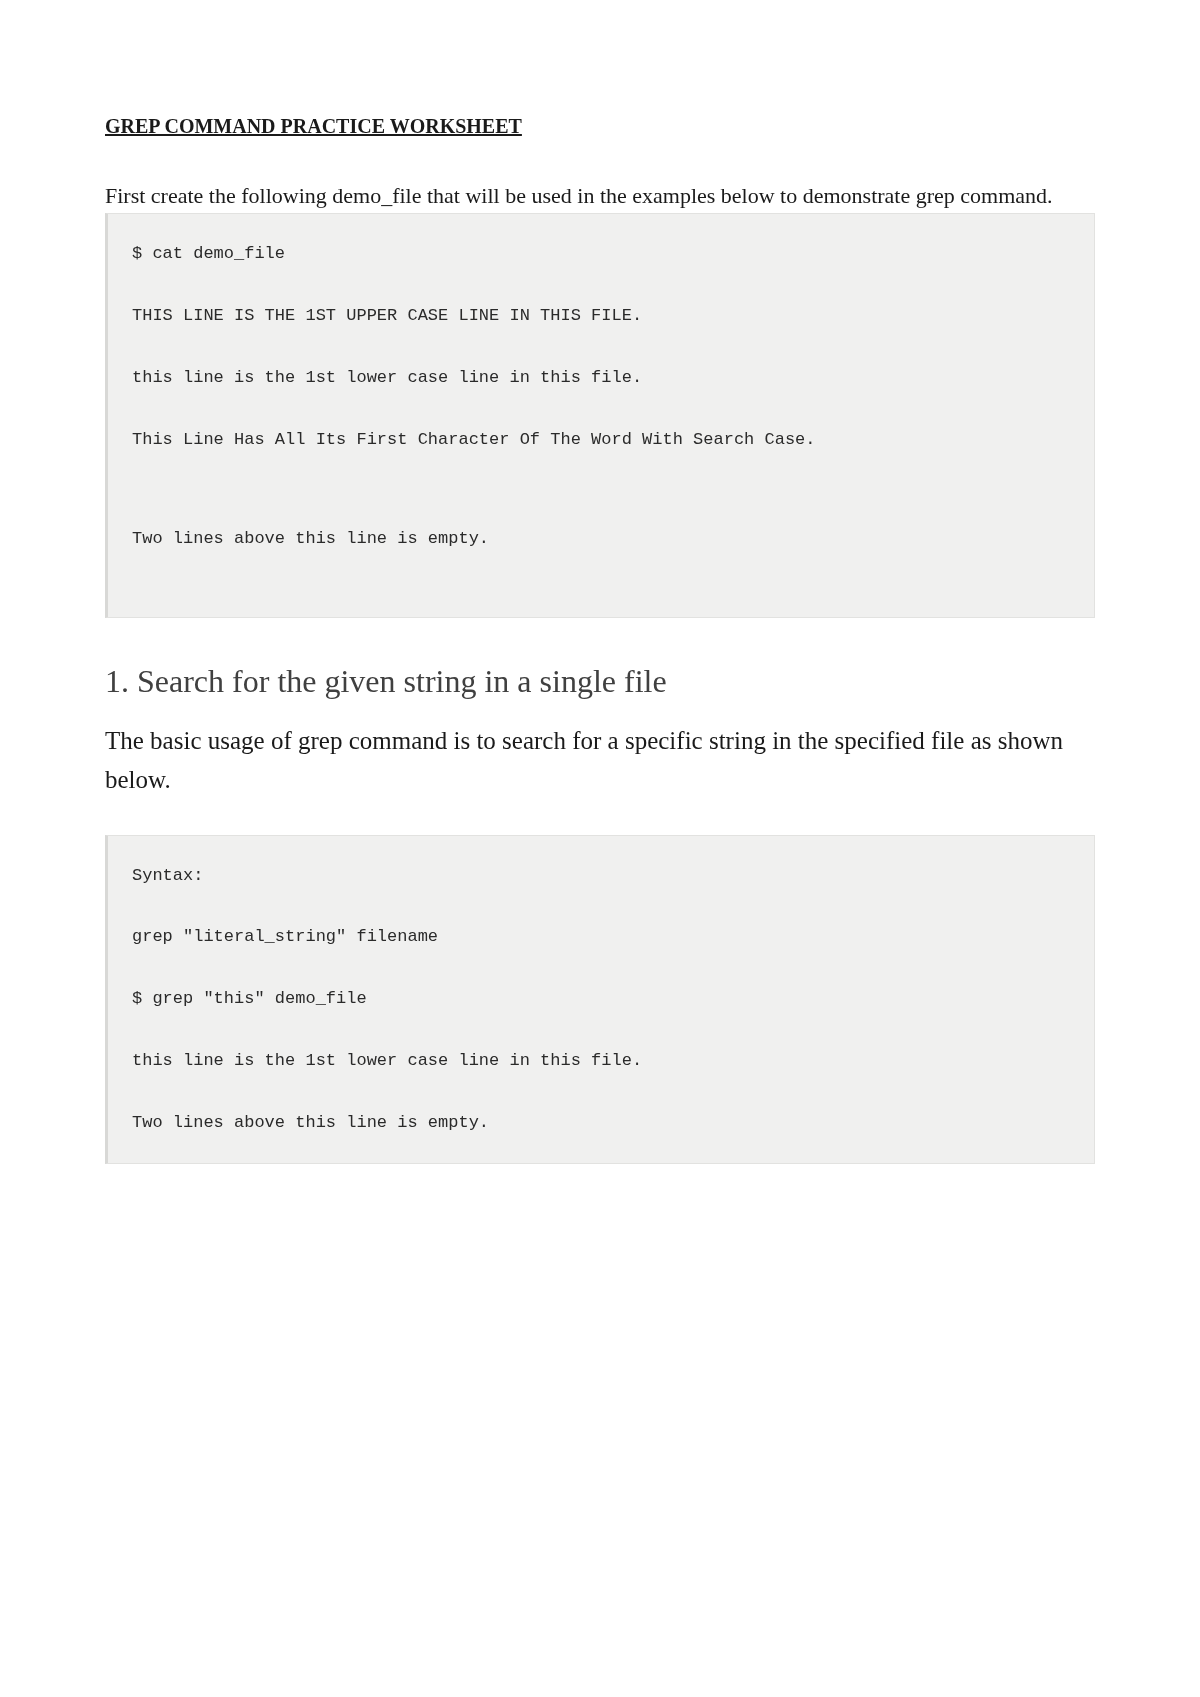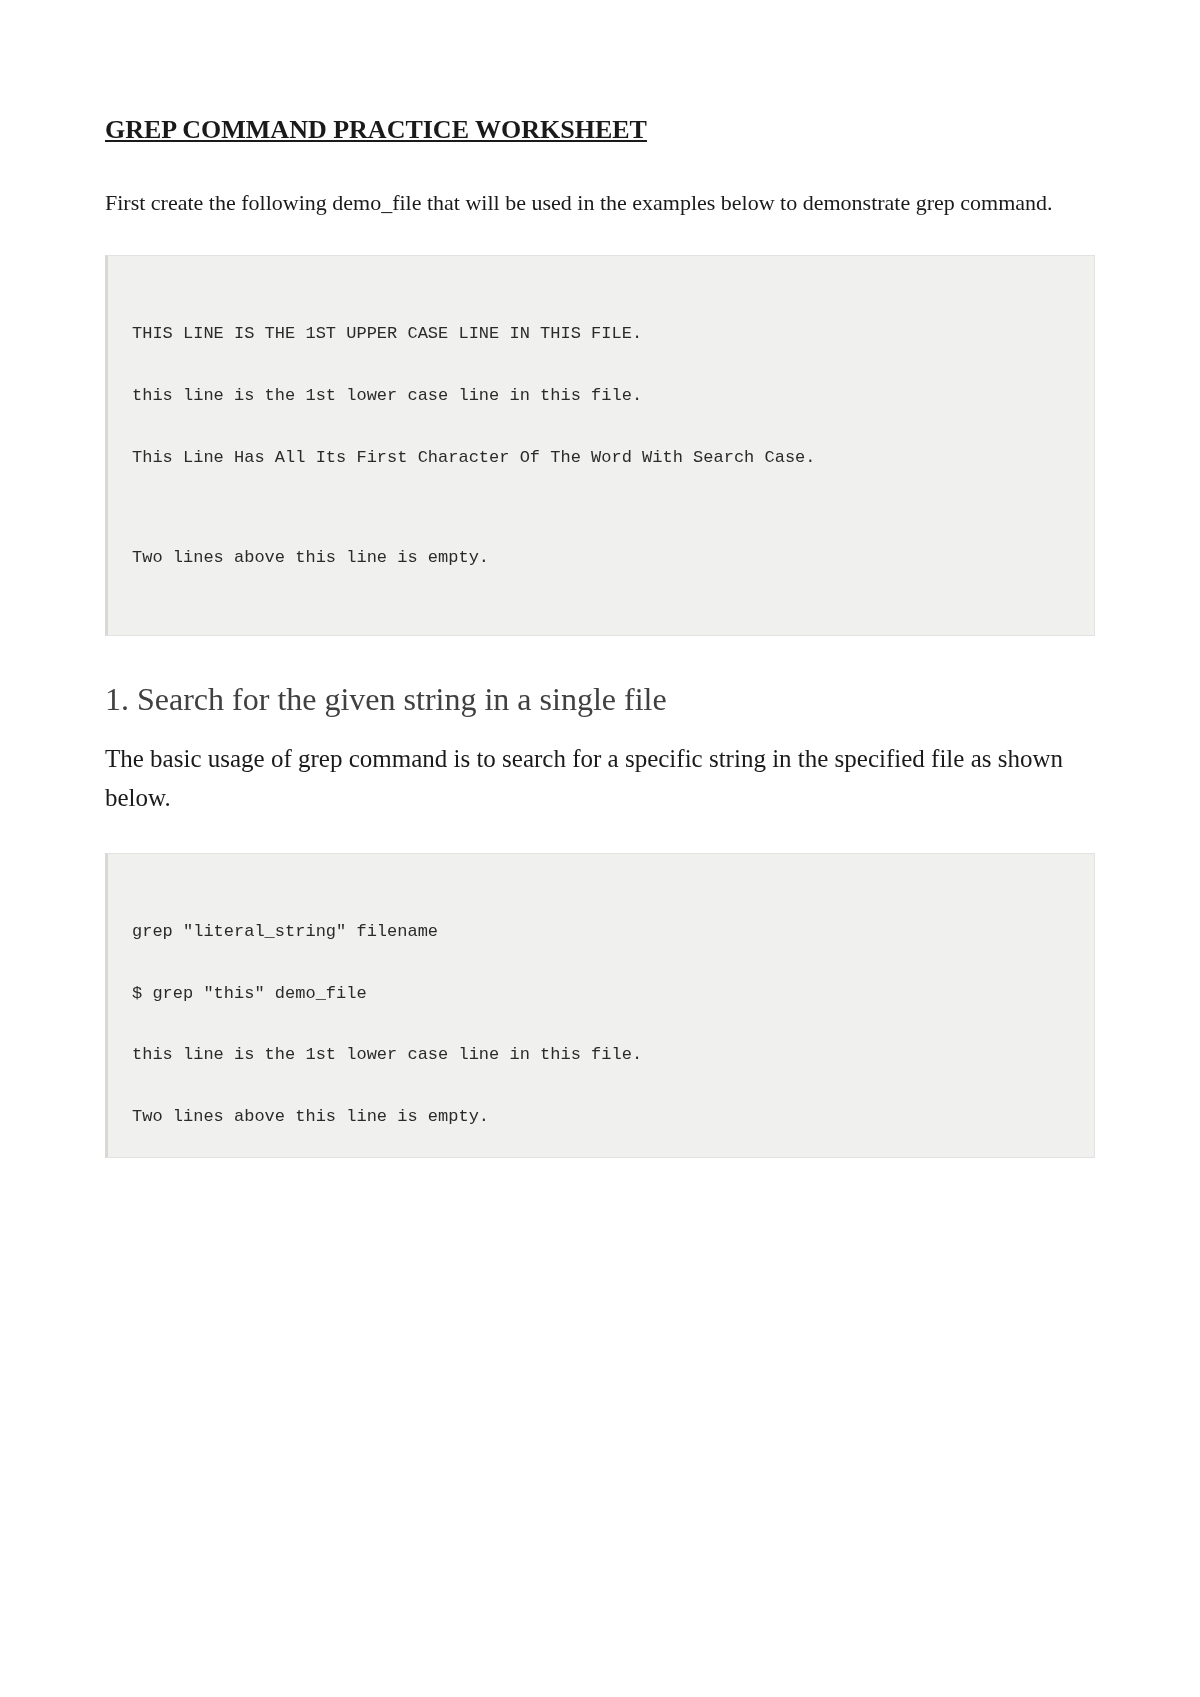--- a/index.html
+++ b/index.html
@@ -7,27 +7,26 @@
       font-family: Georgia, 'Times New Roman', serif;
       background: #fff;
       color: #1a1a1a;
       width: 1200px;
       min-height: 1697px;
       padding: 115px 105px 80px 105px;
     }
     .title {
       font-weight: bold;
       text-decoration: underline;
-      font-size: 26px;
+      font-size: 20px;
       margin-bottom: 40px;
     }
     .intro {
       font-size: 22px;
       line-height: 1.6;
-      margin-bottom: 35px;
     }
     .code-block {
       background: #f0f0ef;
       border-left: 3px solid #d8d8d6;
       border-top: 1px solid #e2e2e0;
       border-right: 1px solid #e2e2e0;
       border-bottom: 1px solid #e2e2e0;
       padding: 28px 24px;
       font-family: 'Consolas', 'Menlo', 'Courier New', monospace;
       font-size: 17px;
@@ -55,37 +54,39 @@
     }
   </style>
 </head>
 <body>
 
 <div class="title">GREP COMMAND PRACTICE WORKSHEET</div>
 
 <p class="intro">First create the following demo_file that will be used in the examples below to demonstrate grep command.</p>
 
 <div class="code-block">
+  <div class="code-line">$ cat demo_file</div>
   <div class="code-gap"></div>
   <div class="code-line">THIS LINE IS THE 1ST UPPER CASE LINE IN THIS FILE.</div>
   <div class="code-gap"></div>
   <div class="code-line">this line is the 1st lower case line in this file.</div>
   <div class="code-gap"></div>
   <div class="code-line">This Line Has All Its First Character Of The Word With Search Case.</div>
   <div class="code-gap"></div>
   <div class="code-gap"></div>
   <div class="code-line">Two lines above this line is empty.</div>
   <div class="code-gap"></div>
 </div>
 
 <h2 class="section-heading">1. Search for the given string in a single file</h2>
 
 <p class="section-body">The basic usage of grep command is to search for a specific string in the specified file as shown below.</p>
 
 <div class="code-block">
+  <div class="code-line">Syntax:</div>
   <div class="code-gap"></div>
   <div class="code-line">grep "literal_string" filename</div>
   <div class="code-gap"></div>
   <div class="code-line">$ grep "this" demo_file</div>
   <div class="code-gap"></div>
   <div class="code-line">this line is the 1st lower case line in this file.</div>
   <div class="code-gap"></div>
   <div class="code-line">Two lines above this line is empty.</div>
 </div>
 

